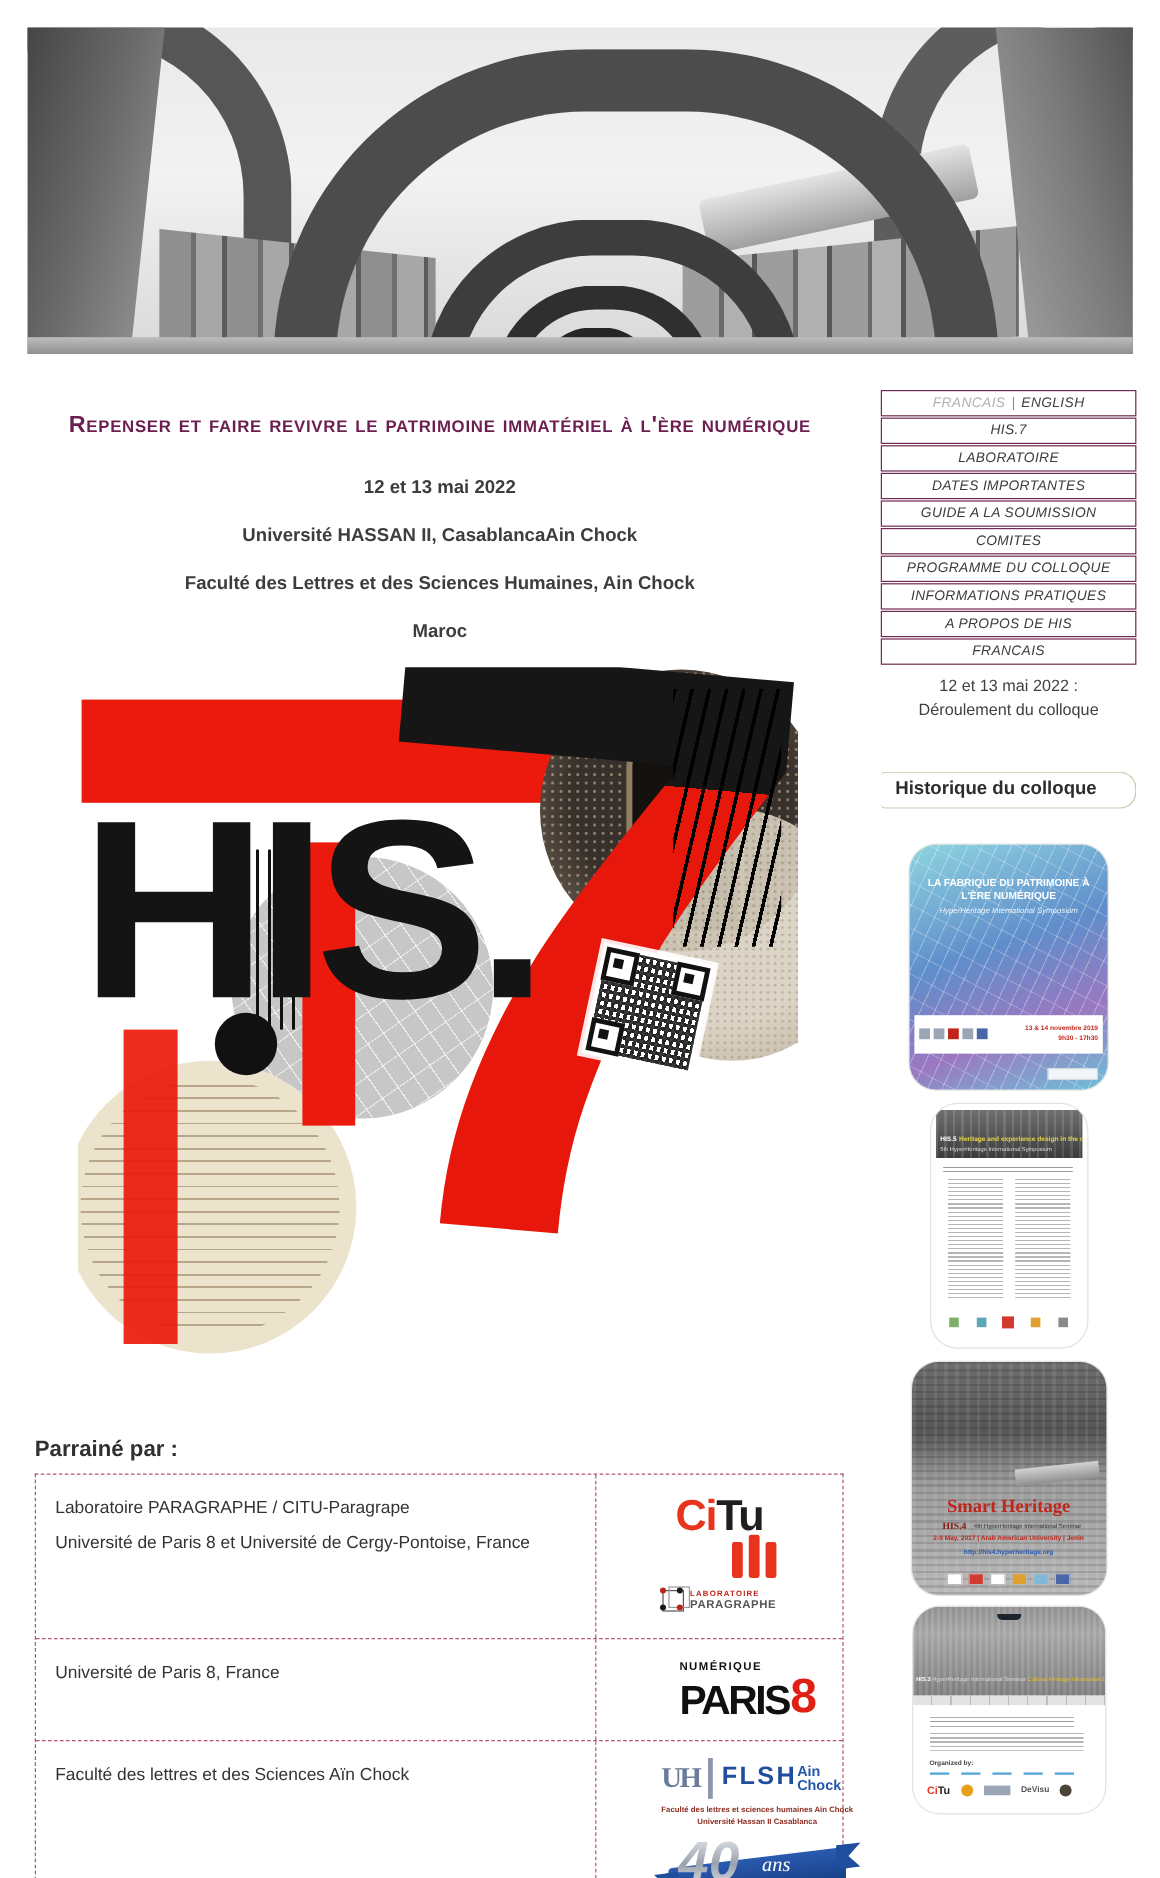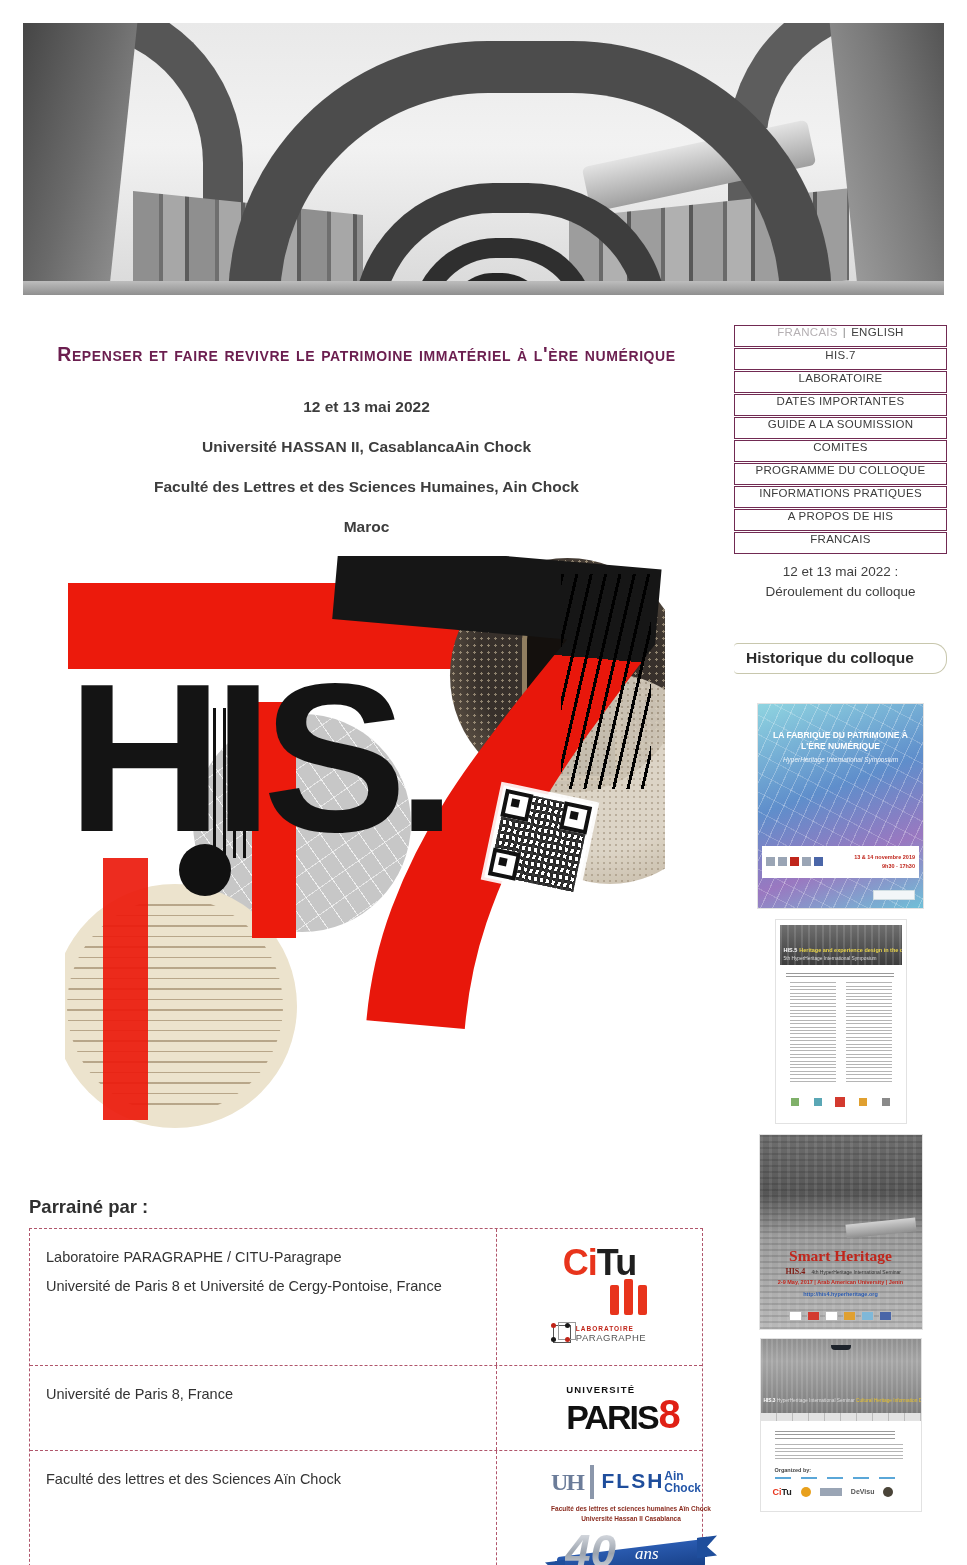--- a/index.html
+++ b/index.html
@@ -92,21 +92,21 @@
   .citu .ci{color:#e8341c;} .citu .tu{color:#1f1f1f;}
   .citu .bars{display:flex;gap:5px;margin:4px 0 0 58px;}
   .citu .bars i{display:block;width:9px;height:30px;background:#e8341c;border-radius:2px;}
   .citu .bars i:nth-child(2){height:36px;margin-top:-6px;}
   .parag{display:flex;align-items:center;gap:5px;margin-top:10px;}
   .parag .cube{position:relative;width:16px;height:16px;border:1px solid #555;}
   .parag .cube::before{content:"";position:absolute;left:4px;top:-4px;width:16px;height:16px;border:1px solid #999;}
   .parag .cube::after{content:"";position:absolute;left:-3px;top:-3px;width:5px;height:5px;border-radius:50%;background:#c02418;box-shadow:14px 0 0 #1a1a1a,0 14px 0 #1a1a1a,14px 14px 0 #c02418;}
   .parag .ptxt{display:flex;flex-direction:column;line-height:1.1;}
   .parag .l1{font-size:6.5px;letter-spacing:1px;color:#c02418;font-weight:bold;}
-  .parag .l2{font-size:9.5px;color:#555;font-weight:normal;letter-spacing:.5px;}
+  .parag .l2{font-size:9.5px;color:#555;font-weight:bold;letter-spacing:.5px;}
 
   
   .paris8{display:flex;flex-direction:column;line-height:1;margin-top:2px;}
   .paris8 .u{font-size:9.5px;font-weight:bold;color:#101010;letter-spacing:1.2px;}
   .paris8 .row{display:flex;align-items:flex-end;}
   .paris8 .p{font-size:34px;font-weight:bold;color:#101010;letter-spacing:-2px;}
   .paris8 .e8{font-size:40px;font-weight:bold;color:#e02015;margin-left:1px;}
 
   
   .flsh{display:flex;flex-direction:column;align-items:center;margin-top:4px;}
@@ -123,28 +123,28 @@
   .badge40 .ribbon::after{content:"";position:absolute;right:-12px;top:-2px;border:10px solid #1f4e9c;border-right-color:transparent;}
   .badge40 .n40{position:absolute;left:14px;top:-4px;font-size:46px;font-weight:bold;font-style:italic;
         background:linear-gradient(180deg,#e8eaee 0%,#9aa2ad 55%,#dfe3e8 100%);-webkit-background-clip:text;background-clip:text;color:transparent;
         text-shadow:none;line-height:1;}
   .badge40 .ans{position:absolute;left:84px;top:12px;color:#fff;font-style:italic;font-size:17px;font-family:"Liberation Serif",serif;}
   .badge40 .yrs{position:absolute;left:84px;top:32px;color:#dfe6f2;font-style:italic;font-size:8px;}
 
   
   .sidebar{position:absolute;left:734px;top:325px;width:213px;}
   .mbox{box-sizing:border-box;border:1px solid #712a52;background:#fff;height:22px;margin-bottom:1px;
-        display:flex;align-items:flex-start;justify-content:center;font-size:11.5px;letter-spacing:.3px;color:#3c3c3c;cursor:pointer;}
+        display:flex;align-items:center;justify-content:center;font-size:11.5px;letter-spacing:.3px;color:#3c3c3c;cursor:pointer;font-style:italic;}
   .mbox .fr{color:#b5b0b3;} .mbox .sep{color:#8a8a8a;margin:0 5px;} .mbox .en{color:#3f3f3f;}
   .side-heading{box-sizing:border-box;margin-top:40px;border:1px solid #c8c7ad;border-left:none;
         border-radius:4px 14px 14px 4px;padding:5px 12px 6px;font-weight:bold;font-size:15.5px;color:#2c2c2c;background:#fff;}
   .side-date{margin-top:8px;text-align:center;font-size:13.5px;color:#3f3f3f;line-height:1.5;}
   .thumbs{margin-top:30px;display:flex;flex-direction:column;align-items:center;}
 
-  .thumb{position:relative;overflow:hidden;cursor:pointer;box-shadow:0 0 0 1px #e2e2e2;}
+  .thumb{position:relative;overflow:hidden;cursor:pointer;box-shadow:0 0 0 1px #e2e2e2;border-radius:22px;}
   .t1{width:165px;height:204px;margin-bottom:12px;
       background:linear-gradient(160deg,#8fd4e0 0%,#5f8ecb 42%,#9a78c0 72%,#6fc0d8 100%);}
   .t1 .wire{position:absolute;inset:0;
       background-image:repeating-linear-gradient(115deg,rgba(255,255,255,.28) 0 1px,transparent 1px 11px),
                        repeating-linear-gradient(28deg,rgba(255,255,255,.2) 0 1px,transparent 1px 17px);}
   .t1 .tt{position:absolute;left:6px;right:6px;top:26px;text-align:center;color:#fff;font-weight:bold;font-size:8.5px;line-height:1.4;}
   .t1 .st{position:absolute;left:6px;right:6px;top:52px;text-align:center;color:rgba(255,255,255,.88);font-style:italic;font-size:6.5px;}
   .t1 .strip{position:absolute;left:4px;right:4px;bottom:30px;height:32px;background:#fff;display:flex;align-items:center;padding:0 4px;}
   .t1 .logos{display:flex;gap:3px;}
   .t1 .logos i{display:block;width:9px;height:9px;background:#9aa5b5;}
@@ -286,21 +286,21 @@
           </div>
         </div>
       </div>
 
       <div class="s-row r2">
         <div class="s-cell-t">
           <div>Université de Paris 8, France</div>
         </div>
         <div class="s-cell-l">
           <div class="paris8">
-            <span class="u">UNIVERSITÉ</span>
+            <span class="u">NUMÉRIQUE</span>
             <span class="row">
               <span class="p">PARIS</span>
               <span class="e8">8</span>
             </span>
           </div>
         </div>
       </div>
 
       <div class="s-row r3">
         <div class="s-cell-t">

